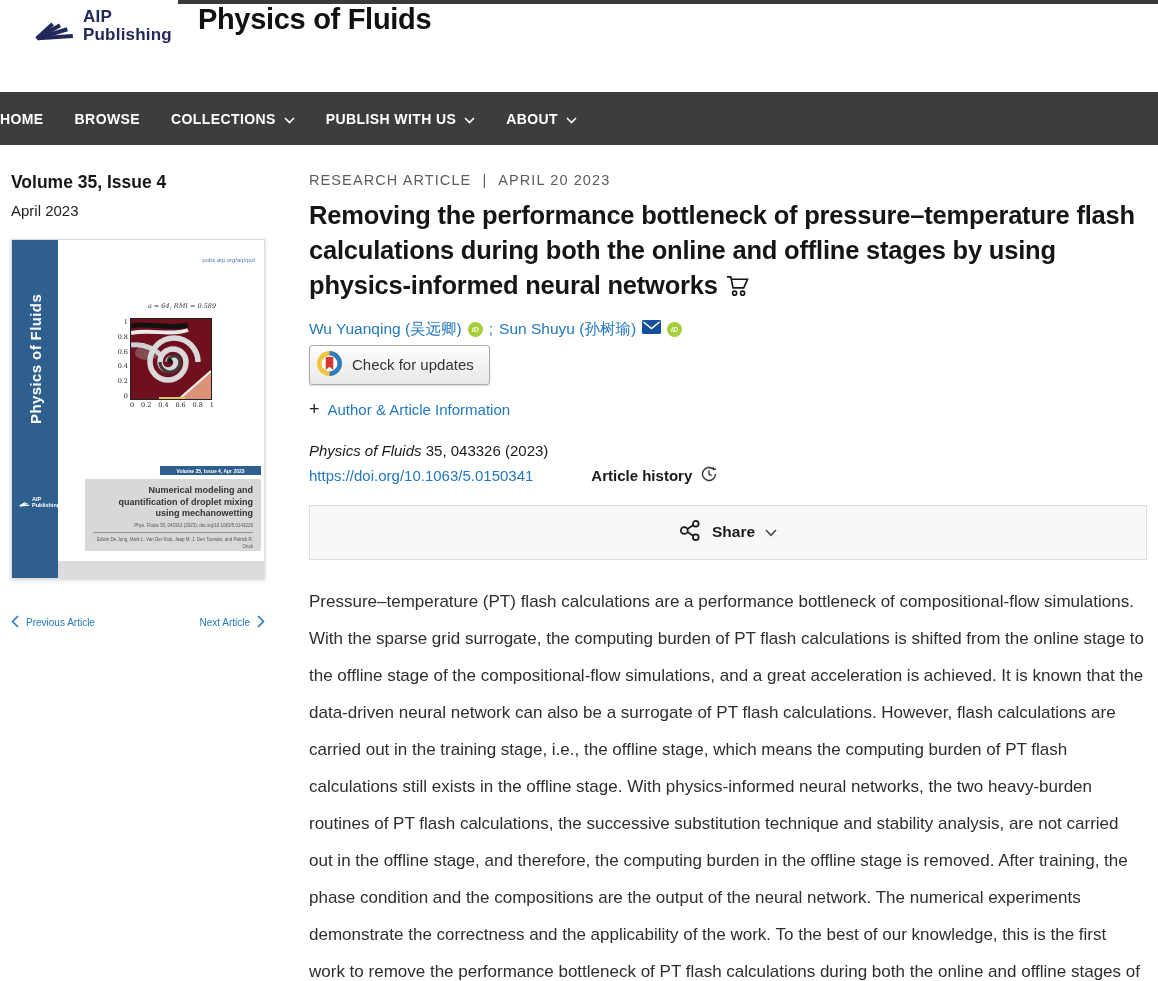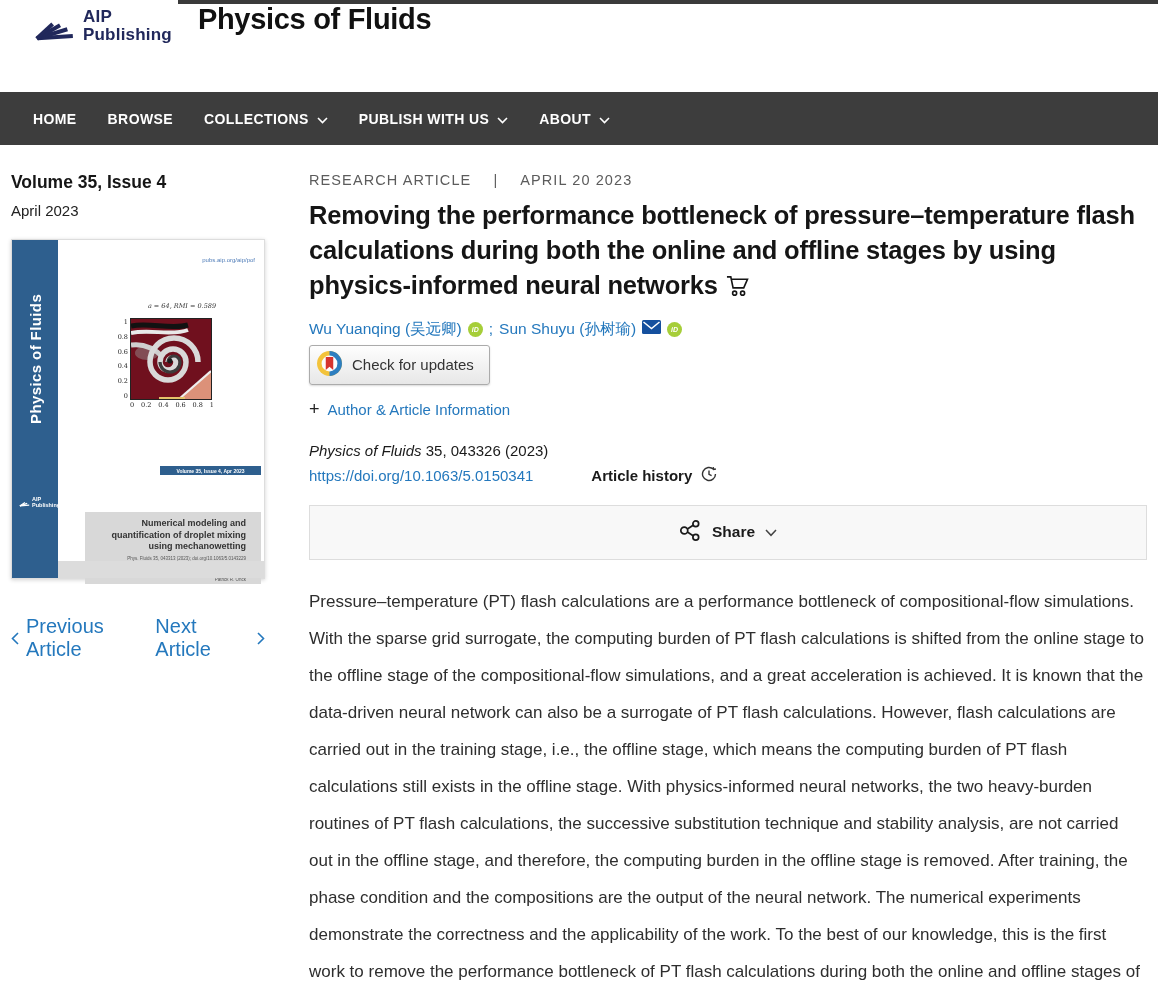--- a/index.html
+++ b/index.html
@@ -8,21 +8,21 @@
 
   .top-strip { position: absolute; top: 0; left: 178px; right: 0; height: 4px; background: #3a3a3a; }
 
   
   .site-header { display: flex; align-items: flex-start; gap: 26px; padding: 5px 0 0 34px; height: 92px; }
   .brand { display: flex; align-items: center; gap: 7px; }
   .brand-text { font-weight: bold; color: #21285b; font-size: 17px; line-height: 1.05; letter-spacing: .2px; }
   .journal-title { font-size: 29px; font-weight: bold; color: #111; margin-top: -2px; letter-spacing: -.3px; }
 
   
-  .nav-bar { height: 53px; background: #3d3d3d; display: flex; align-items: center; gap: 31px; padding-left: 33px; }
+  .nav-bar { height: 53px; background: #3d3d3d; display: flex; align-items: center; gap: 31px; }
   .nav-item { display: flex; align-items: center; gap: 8px; color: #fff; font-size: 14px; font-weight: bold;
     letter-spacing: .4px; cursor: pointer; }
 
   
   .content { display: flex; padding: 27px 0 0 11px; }
   .sidebar { width: 256px; flex-shrink: 0; }
   .main { margin-left: 42px; width: 838px; }
 
   
   .volume-heading { font-size: 17.5px; font-weight: bold; color: #161616; }
@@ -39,35 +39,35 @@
     text-align: center; margin-left: 14px; margin-bottom: 8px; white-space: nowrap; }
   .plot-row { display: flex; }
   .yticks { width: 14px; height: 82px; display: flex; flex-direction: column; justify-content: space-between;
     align-items: flex-end; padding-right: 2px; font-size: 6.5px; font-family: "DejaVu Serif", serif; color: #222; }
   .plot-frame { width: 82px; height: 82px; border: 1px solid #222; }
   .xticks { margin-left: 14px; width: 84px; display: flex; justify-content: space-between;
     font-size: 6.5px; font-family: "DejaVu Serif", serif; color: #222; margin-top: 1px; }
   .issue-banner { position: absolute; top: 226px; left: 148px; right: 3px; height: 9px; background: #2e5f8e;
     color: #fff; font-size: 5px; font-weight: bold; display: flex; align-items: center; justify-content: center; }
   .gray-box { position: absolute; top: 239px; left: 73px; right: 3px; height: 72px; background: #d8d8d8;
-    padding: 6px 15px; text-align: right; margin-top: 33px; }
+    padding: 6px 8px; text-align: right; }
   .featured-title { font-size: 9px; font-weight: bold; color: #333; line-height: 1.3; }
   .featured-citation { font-size: 4.5px; color: #555; margin-top: 3px; }
   .gray-box hr { border: none; border-top: 1px solid #909090; margin: 4px 0 3px 0; }
   .featured-authors { font-size: 4.5px; color: #555; line-height: 1.6; }
   .cover-publisher { position: absolute; left: 7px; top: 256px; display: flex; align-items: center; gap: 2px;
     color: #fff; font-size: 5.5px; font-weight: bold; line-height: 1.1; }
   .cover-bottom-strip { position: absolute; left: 46px; right: 0; bottom: 0; height: 17px; background: #dcdcdc; }
 
   .prev-next { width: 254px; display: flex; justify-content: space-between; margin-top: 36px;
-    font-size: 20px; color: #2478bd; }
+    font-size: 10px; color: #2478bd; }
   .pn-link { display: flex; align-items: center; gap: 7px; cursor: pointer; }
 
   
-  .eyebrow { display: flex; gap: 22px; font-size: 14.5px; color: #5c5c5c; letter-spacing: 1.1px; }
+  .eyebrow { display: flex; gap: 11px; font-size: 14.5px; color: #5c5c5c; letter-spacing: 1.1px; }
   .article-title { margin-top: 10px; font-size: 25.5px; font-weight: bold; color: #151515; line-height: 1.38;
     letter-spacing: -.2px; }
   .cart-icon { vertical-align: -3px; margin-left: 7px; }
   .authors { margin-top: 12px; display: flex; align-items: center; gap: 6px; font-size: 15.5px; color: #2478bd; }
   .author-name { cursor: pointer; }
   .orcid-badge { width: 15px; height: 15px; border-radius: 50%; background: #a6ce39; color: #fff;
     font-size: 7px; font-weight: bold; font-style: italic; display: inline-flex; align-items: center;
     justify-content: center; }
   .check-btn { margin-top: 5px; display: inline-flex; align-items: center; gap: 9px; padding: 4px 15px 4px 6px;
     border: 1px solid #ababab; border-radius: 3px; background: linear-gradient(#fefefe,#e7e7e7);

